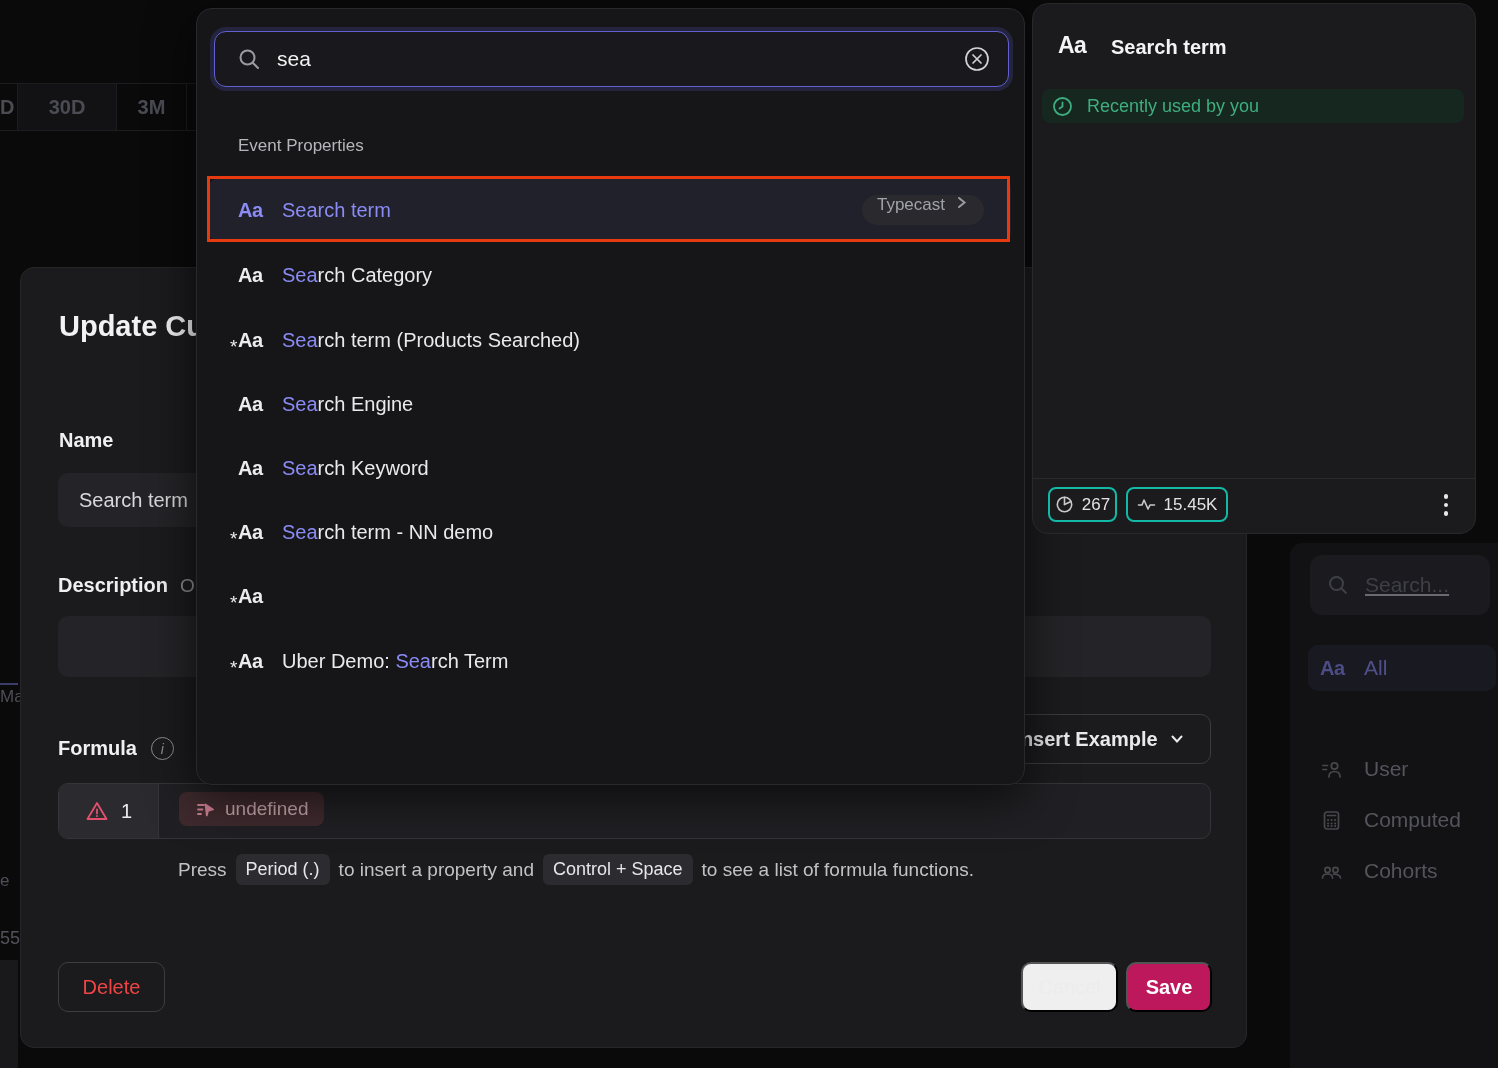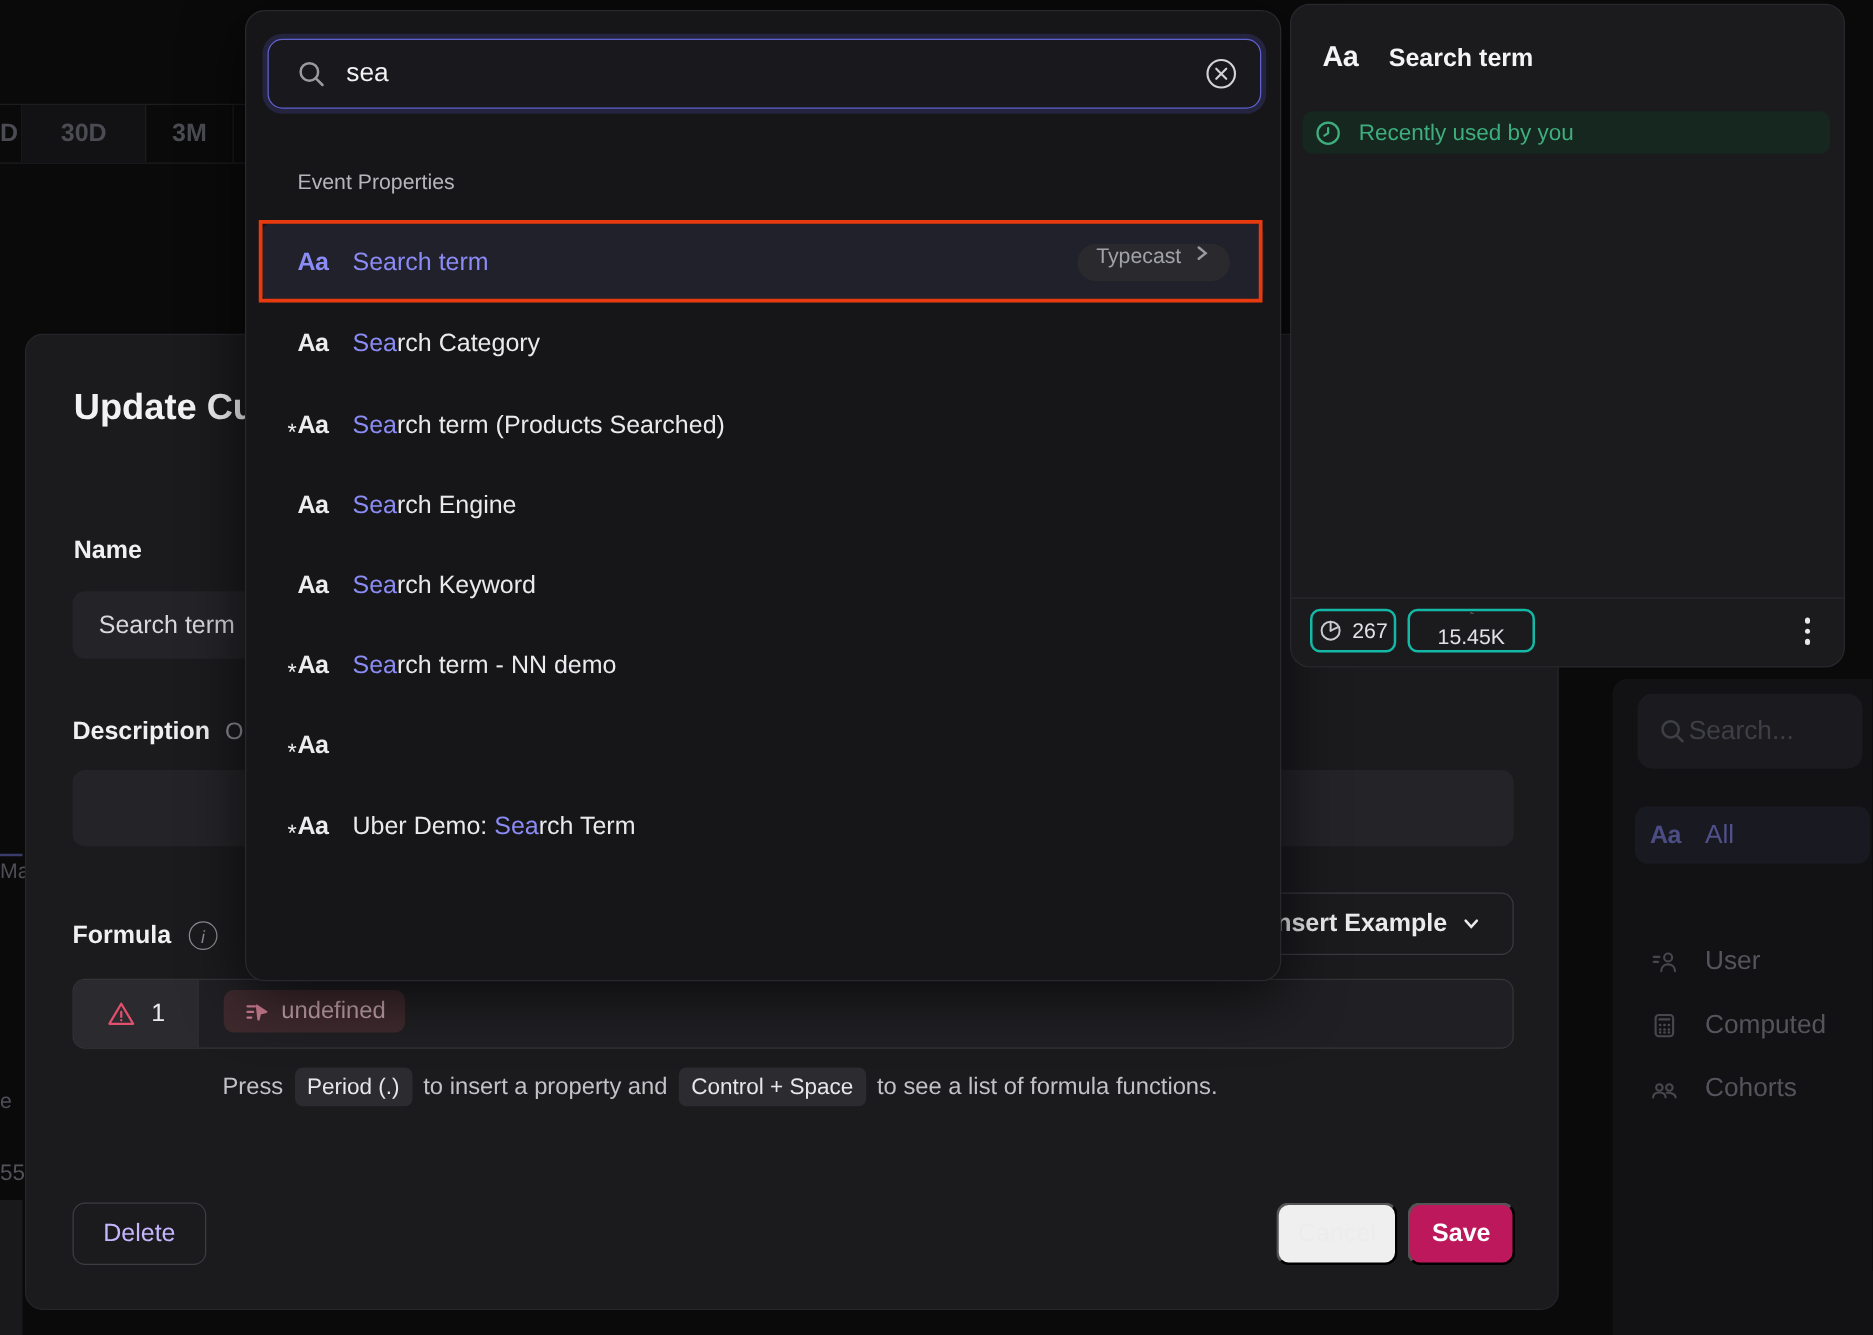--- a/index.html
+++ b/index.html
@@ -50,34 +50,34 @@
              display:flex; align-items:center; justify-content:center; gap:12px; }
   .err-box .num { font-size:20px; color:#eceaec; }
   .undef-chip { position:absolute; left:120px; top:8px; height:34px; border-radius:8px;
                 background:#3f2a2e; display:flex; align-items:center; gap:9px; padding:0 16px; }
   .undef-chip .txt { font-size:19px; color:#c6a5ab; }
   .m-hint { position:absolute; left:157px; top:586px; display:flex; align-items:center; gap:9px;
             font-size:19px; color:#c1c1c6; white-space:nowrap; }
   .kbd { background:#2b2b30; border-radius:6px; padding:5px 10px; color:#e7e7ea; font-size:18px; }
   .btn { display:flex; align-items:center; justify-content:center; border-radius:10px; font-size:20px; }
   .m-delete { position:absolute; left:37px; top:694px; width:107px; height:50px;
-              border:1px solid #3c3c42; color:#c4b5fd; background:transparent; }
+              border:1px solid #3c3c42; color:#ef4444; background:transparent; }
   .m-cancel { position:absolute; left:1000px; top:694px; width:97px; height:50px; color:#ececee; }
   .m-save { position:absolute; left:1105px; top:694px; width:86px; height:50px;
             background:#be185d; color:#ffffff; font-weight:700; }
 
   
   .sidebar { position:absolute; left:1290px; top:543px; width:208px; height:525px;
              background:#121214; border-radius:12px 0 0 0; z-index:10; }
   .sb-search { position:absolute; left:20px; top:12px; width:180px; height:60px;
                background:#1b1b1f; border-radius:12px; display:flex; align-items:center; }
   .sb-search svg { margin-left:16px; color:#3f3f47; flex:none; }
   .sb-search input { border:none; outline:none; background:transparent; width:100px;
-                     margin-left:1px; font-size:21px; color:#6a6a72;
-                     font-family:"Liberation Sans","DejaVu Sans",sans-serif; }
+                     margin-left:15px; font-size:21px; color:#6a6a72;
+                     font-family:"Liberation Sans","DejaVu Sans",sans-serif;text-decoration:underline; }
   .sb-search input::placeholder { color:#3f3f47; }
   .sb-item { position:absolute; left:18px; width:188px; height:46px;
              display:flex; align-items:center; border-radius:10px; }
   .sb-item .sb-ico { width:32px; margin-left:12px; color:#47474e; display:flex; align-items:center; }
   .sb-item .sb-lbl { margin-left:12px; font-size:21px; color:#54545c; }
   .sb-all { top:102px; background:#191922; }
   .sb-all .sb-lbl { color:#50508a; }
   .sb-aa { font-size:20px; font-weight:700; color:#4d4d85; letter-spacing:-0.5px; }
   .sb-event { top:151px; } .sb-user { top:203px; } .sb-computed { top:254px; } .sb-cohorts { top:305px; }
 
@@ -117,21 +117,21 @@
   .dp-aa { position:absolute; left:25px; top:28px; font-size:23px; font-weight:700;
            color:#f4f4f6; letter-spacing:-0.5px; }
   .dp-title { position:absolute; left:78px; top:32px; font-size:20px; font-weight:700; color:#f4f4f6; }
   .dp-badge { position:absolute; left:9px; top:85px; width:422px; height:34px;
               background:#15271f; border-radius:8px; display:flex; align-items:center; }
   .dp-badge svg { margin-left:9px; color:#3fae7e; flex:none; }
   .dp-badge .btxt { margin-left:13px; font-size:18px; color:#3fae7e; }
   .dp-divider { position:absolute; left:0; top:474px; width:100%; height:1px; background:#2a2a2e; }
   .stat-pill { position:absolute; top:483px; height:35px; border:2px solid #14b8a6; border-radius:8px;
                display:flex; align-items:center; justify-content:center; gap:8px; color:#c9c9ce; }
-  .stat-1 { left:15px; width:69px; } .stat-2 { left:93px; width:102px;flex-direction:column; }
+  .stat-1 { left:15px; width:69px; } .stat-2 { left:93px; width:102px; }
   .stat-pill .stxt { font-size:17px; color:#e2e2e6; }
   .kebab { position:absolute; left:398px; top:485px; width:30px; height:32px;
            display:flex; flex-direction:column; align-items:center; justify-content:center; gap:4px;
            background:none; border:none; cursor:pointer; }
   .kebab i { width:4.5px; height:4.5px; border-radius:50%; background:#e8e8ea; }
 
   
   .annotation { position:absolute; left:207px; top:176px; width:803px; height:66px;
                 border:3px solid #e83a0f; z-index:50; pointer-events:none; }
 

